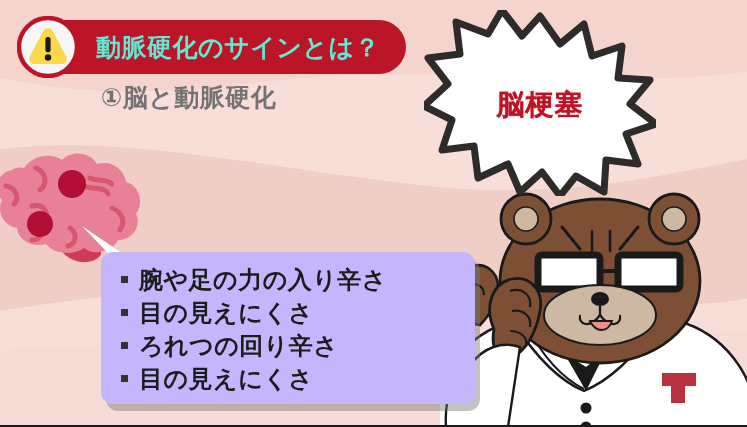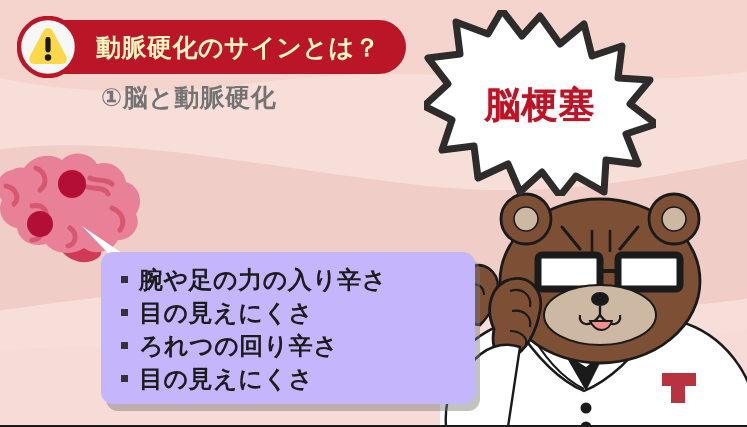--- a/index.html
+++ b/index.html
@@ -34,21 +34,21 @@
     top: 20px;
     height: 54px;
     padding: 0 26px 0 74px;
     display: flex;
     align-items: center;
     background: #bb1528;
     border-radius: 27px;
     z-index: 6;
   }
   .banner-text {
-    color: #fef9c3;
+    color: #5eead4;
     font-size: 25px;
     font-weight: bold;
     letter-spacing: 0.5px;
     white-space: nowrap;
     line-height: 1;
   }
   .warn-badge {
     position: absolute;
     left: 17px;
     top: 16px;
@@ -91,21 +91,21 @@
   }
   .burst-label {
     position: absolute;
     left: 0;
     top: 0;
     width: 232px;
     height: 186px;
     display: flex;
     align-items: center;
     justify-content: center;
-    font-size: 36px;
+    font-size: 28px;
     font-weight: bold;
     color: #c01225;
     letter-spacing: 1px;
     padding-top: 4px;
     box-sizing: border-box;
     text-shadow: 0 0 1px #c01225;
   }
 
   
   .bear-wrap {

